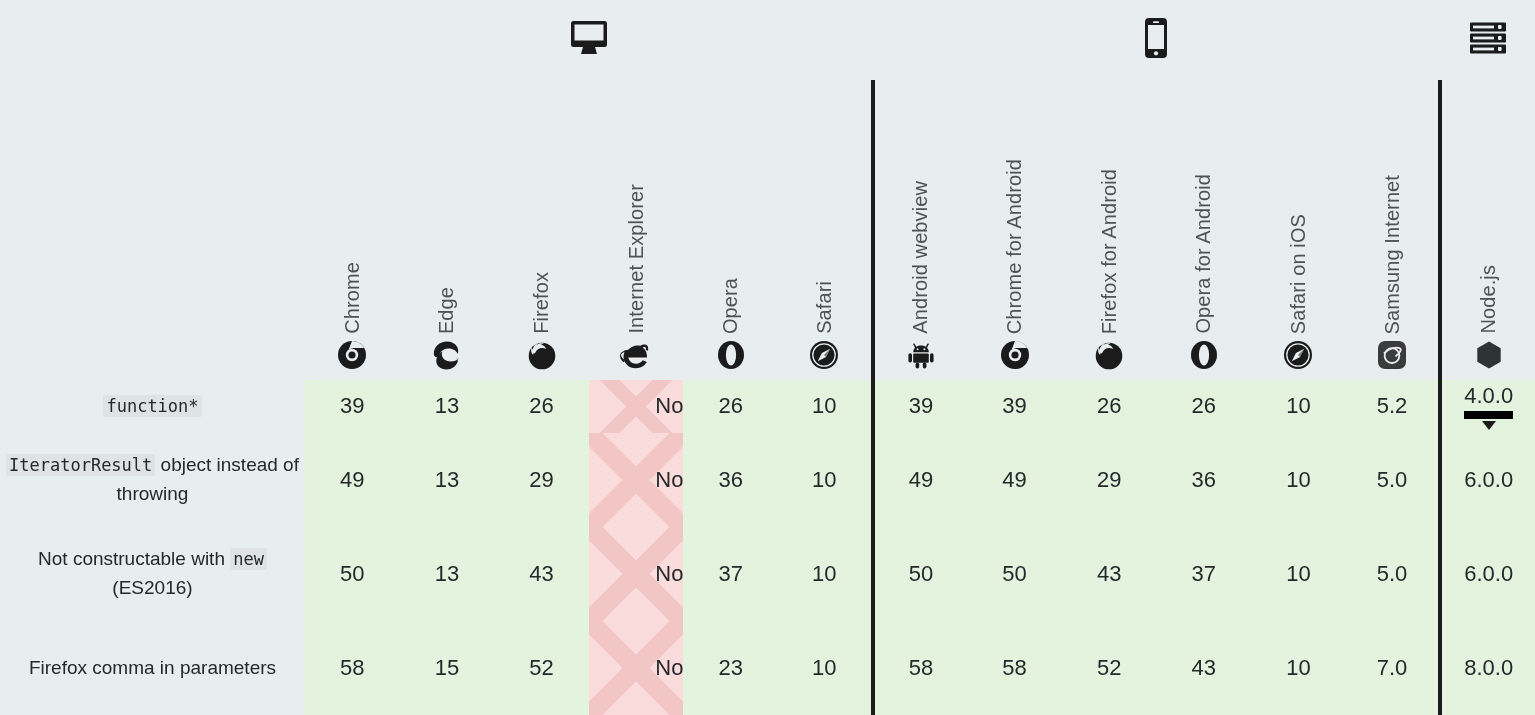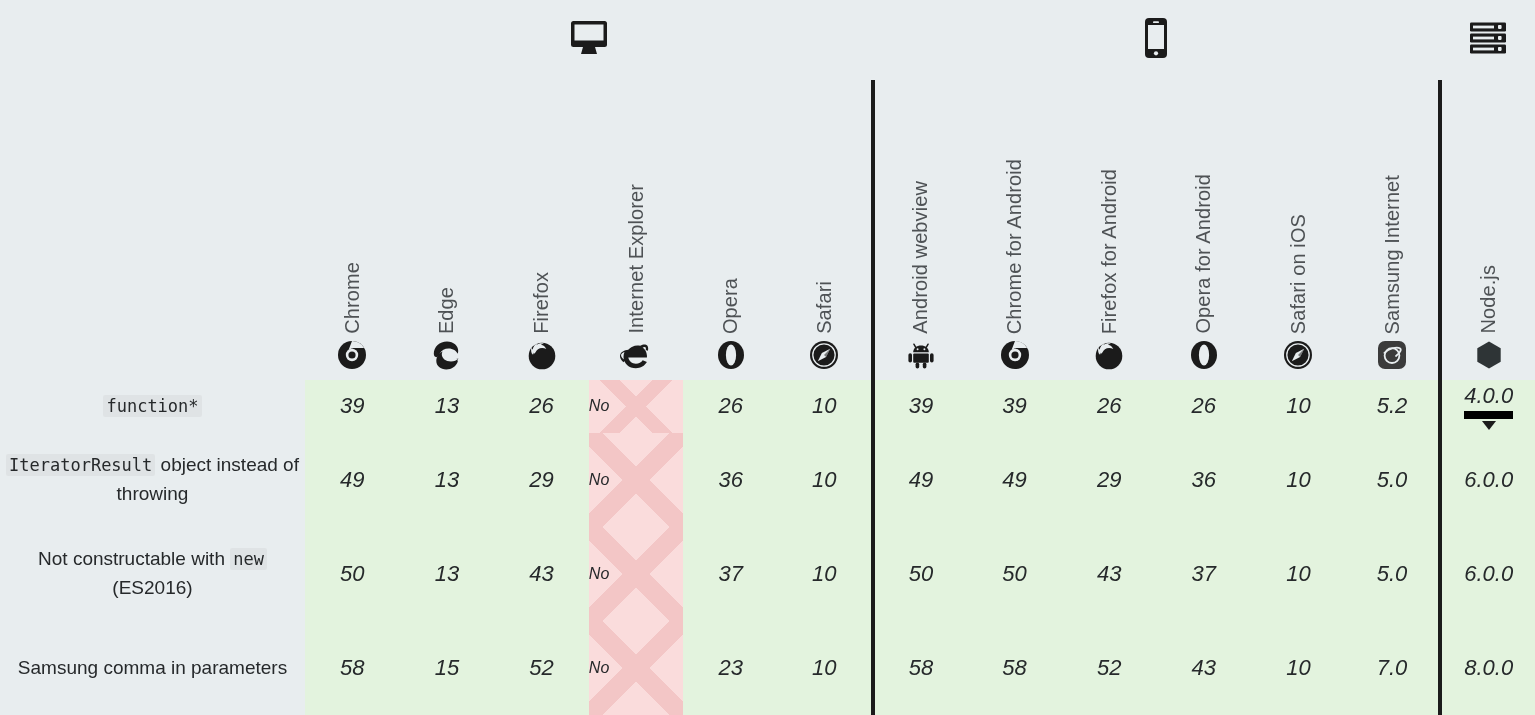--- a/index.html
+++ b/index.html
@@ -119,29 +119,29 @@
     font-size: 22px;
     color: #26292b;
   }
   .sup.group-end { border-right: 4px solid #1b1b1b; }
   .sup.tbl-end { border-right: 0; }
 
   .nosup {
     background: #fadcdc;
     border-top: 2px solid #1b1b1b;
     border-right: 2px solid #1b1b1b;
-    text-align: left;
-    font-size: 16px;
+    text-align: right;
+    font-size: 22px;
     color: #26292b;
     background-image:
       linear-gradient(45deg, transparent 43%, #f3c6c6 43%, #f3c6c6 57%, transparent 57%),
       linear-gradient(-45deg, transparent 43%, #f3c6c6 43%, #f3c6c6 57%, transparent 57%);
   }
 
-  .cell-value { display: inline-block; font-style: italic; }
+  .cell-value { display: inline-block; }
 
   
   .expandable .cell-value {
     border-bottom: 8px solid #000000;
     padding-bottom: 2px;
   }
   .caret {
     display: block;
     margin: 2px auto 0;
     width: 0;
@@ -404,21 +404,21 @@
         <td class="sup group-end"><span class="cell-value">10</span></td>
         <td class="sup"><span class="cell-value">50</span></td>
         <td class="sup"><span class="cell-value">50</span></td>
         <td class="sup"><span class="cell-value">43</span></td>
         <td class="sup"><span class="cell-value">37</span></td>
         <td class="sup"><span class="cell-value">10</span></td>
         <td class="sup group-end"><span class="cell-value">5.0</span></td>
         <td class="sup tbl-end"><span class="cell-value">6.0.0</span></td>
       </tr>
       <tr class="row-h2">
-        <th class="feat-cell">Samsung comma in parameters</th>
+        <th class="feat-cell">Firefox comma in parameters</th>
         <td class="sup"><span class="cell-value">58</span></td>
         <td class="sup"><span class="cell-value">15</span></td>
         <td class="sup"><span class="cell-value">52</span></td>
         <td class="nosup"><span class="cell-value">No</span></td>
         <td class="sup"><span class="cell-value">23</span></td>
         <td class="sup group-end"><span class="cell-value">10</span></td>
         <td class="sup"><span class="cell-value">58</span></td>
         <td class="sup"><span class="cell-value">58</span></td>
         <td class="sup"><span class="cell-value">52</span></td>
         <td class="sup"><span class="cell-value">43</span></td>

